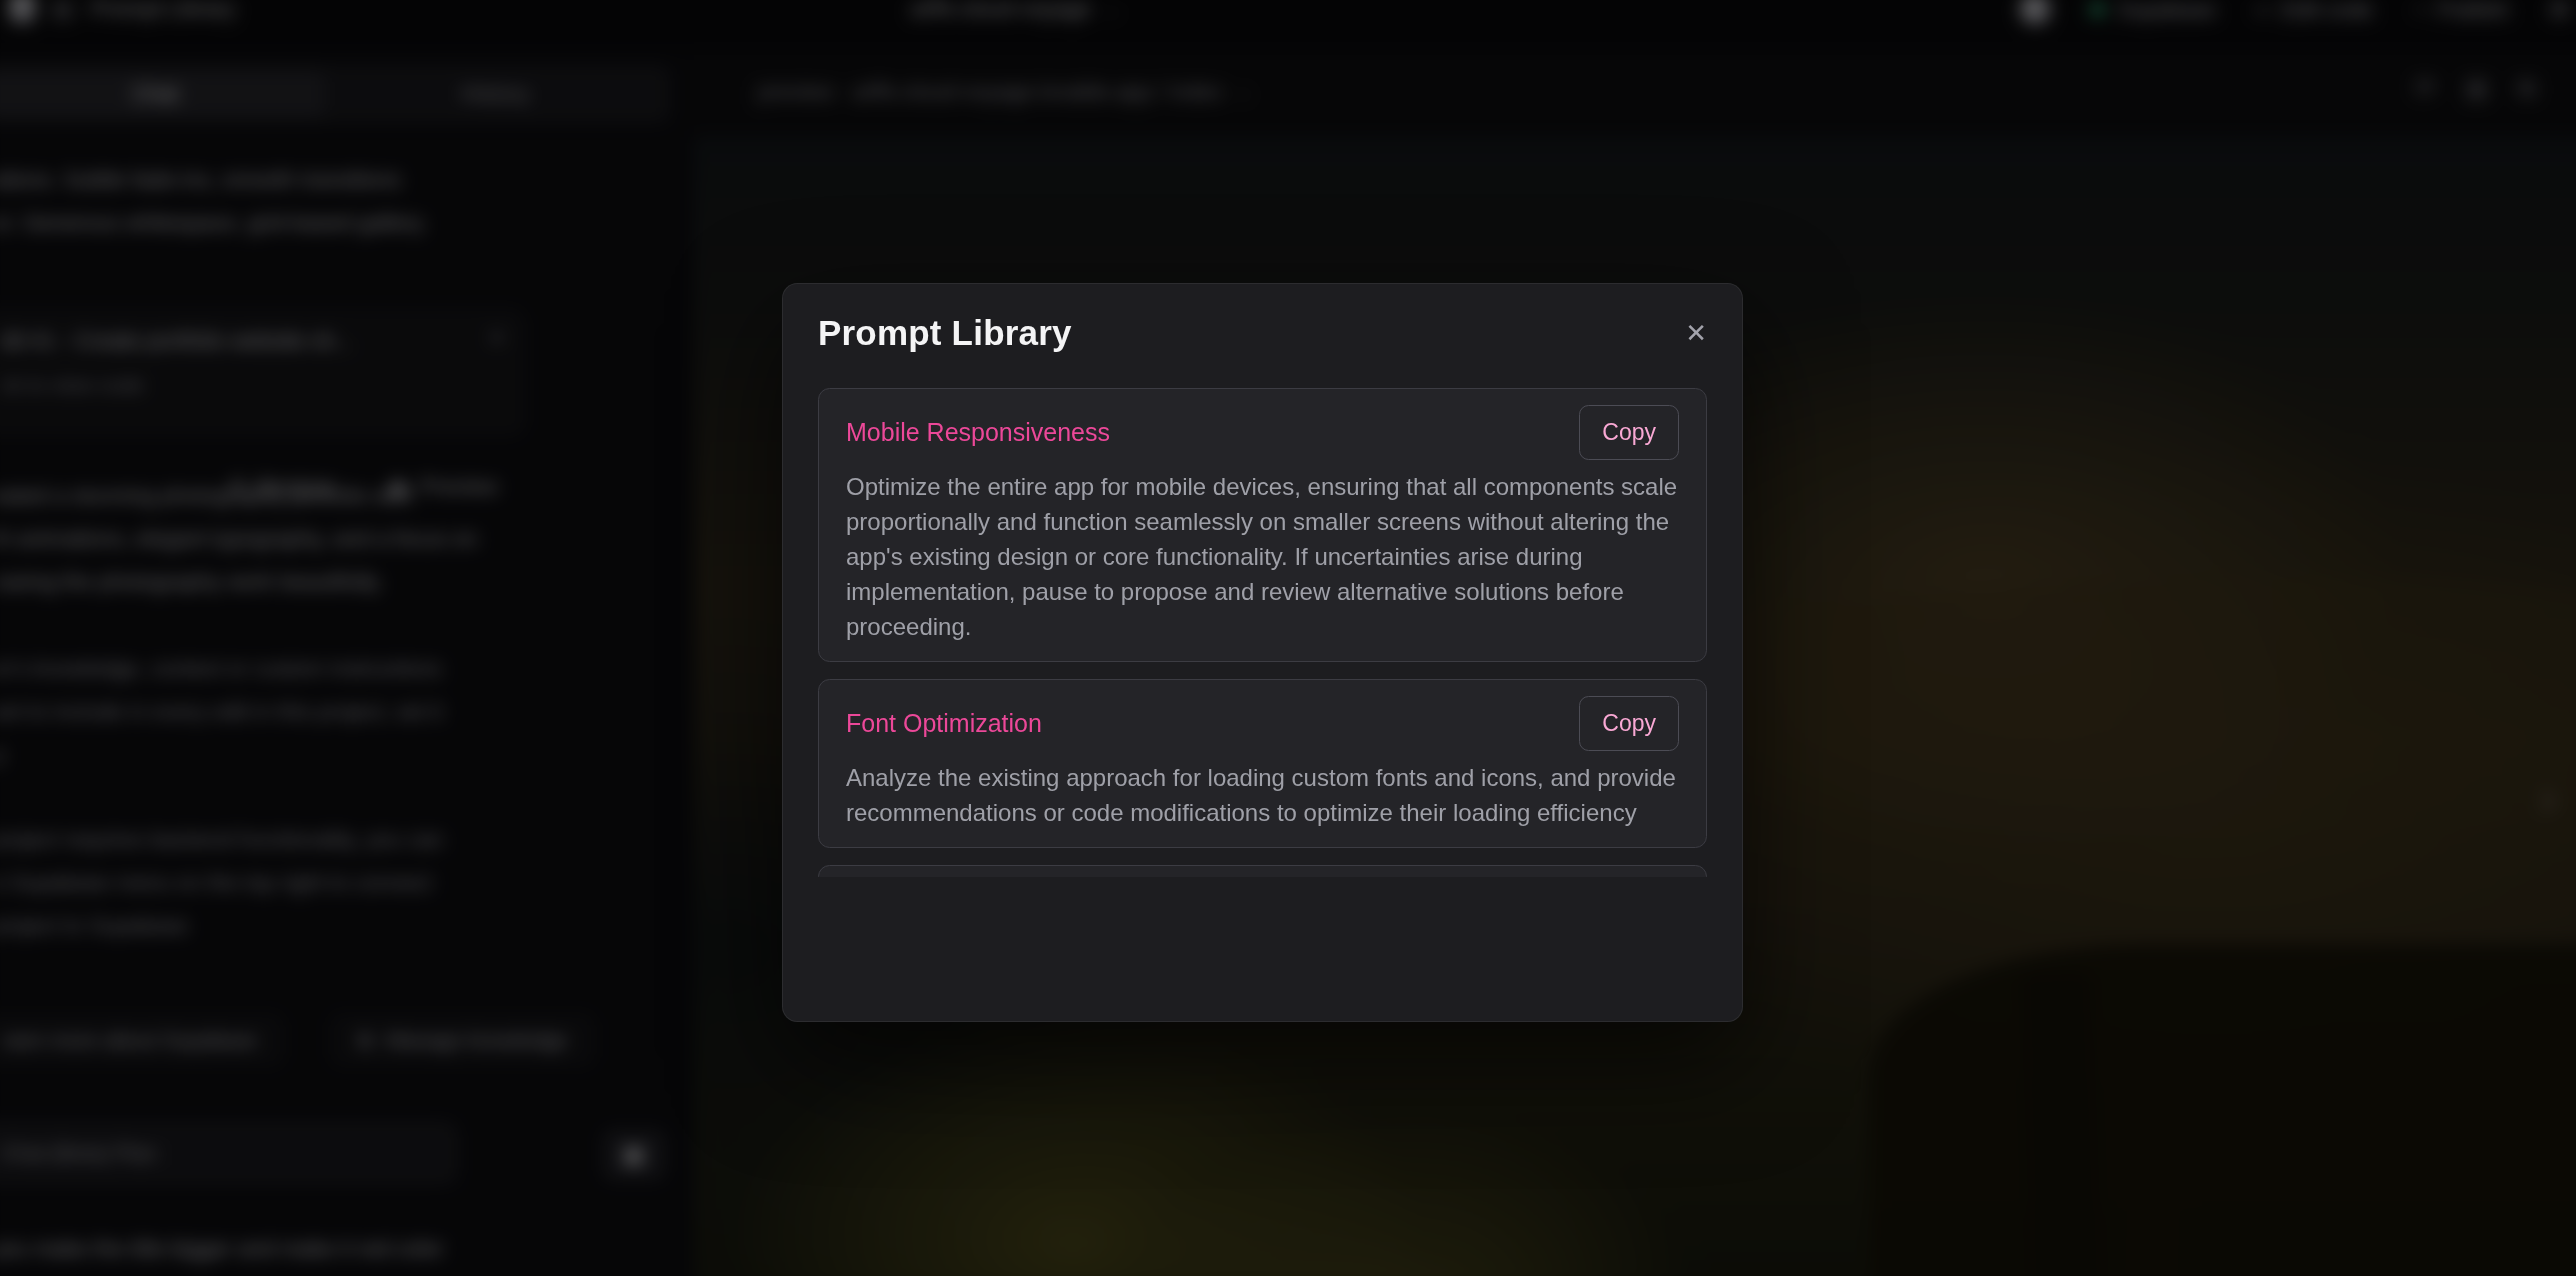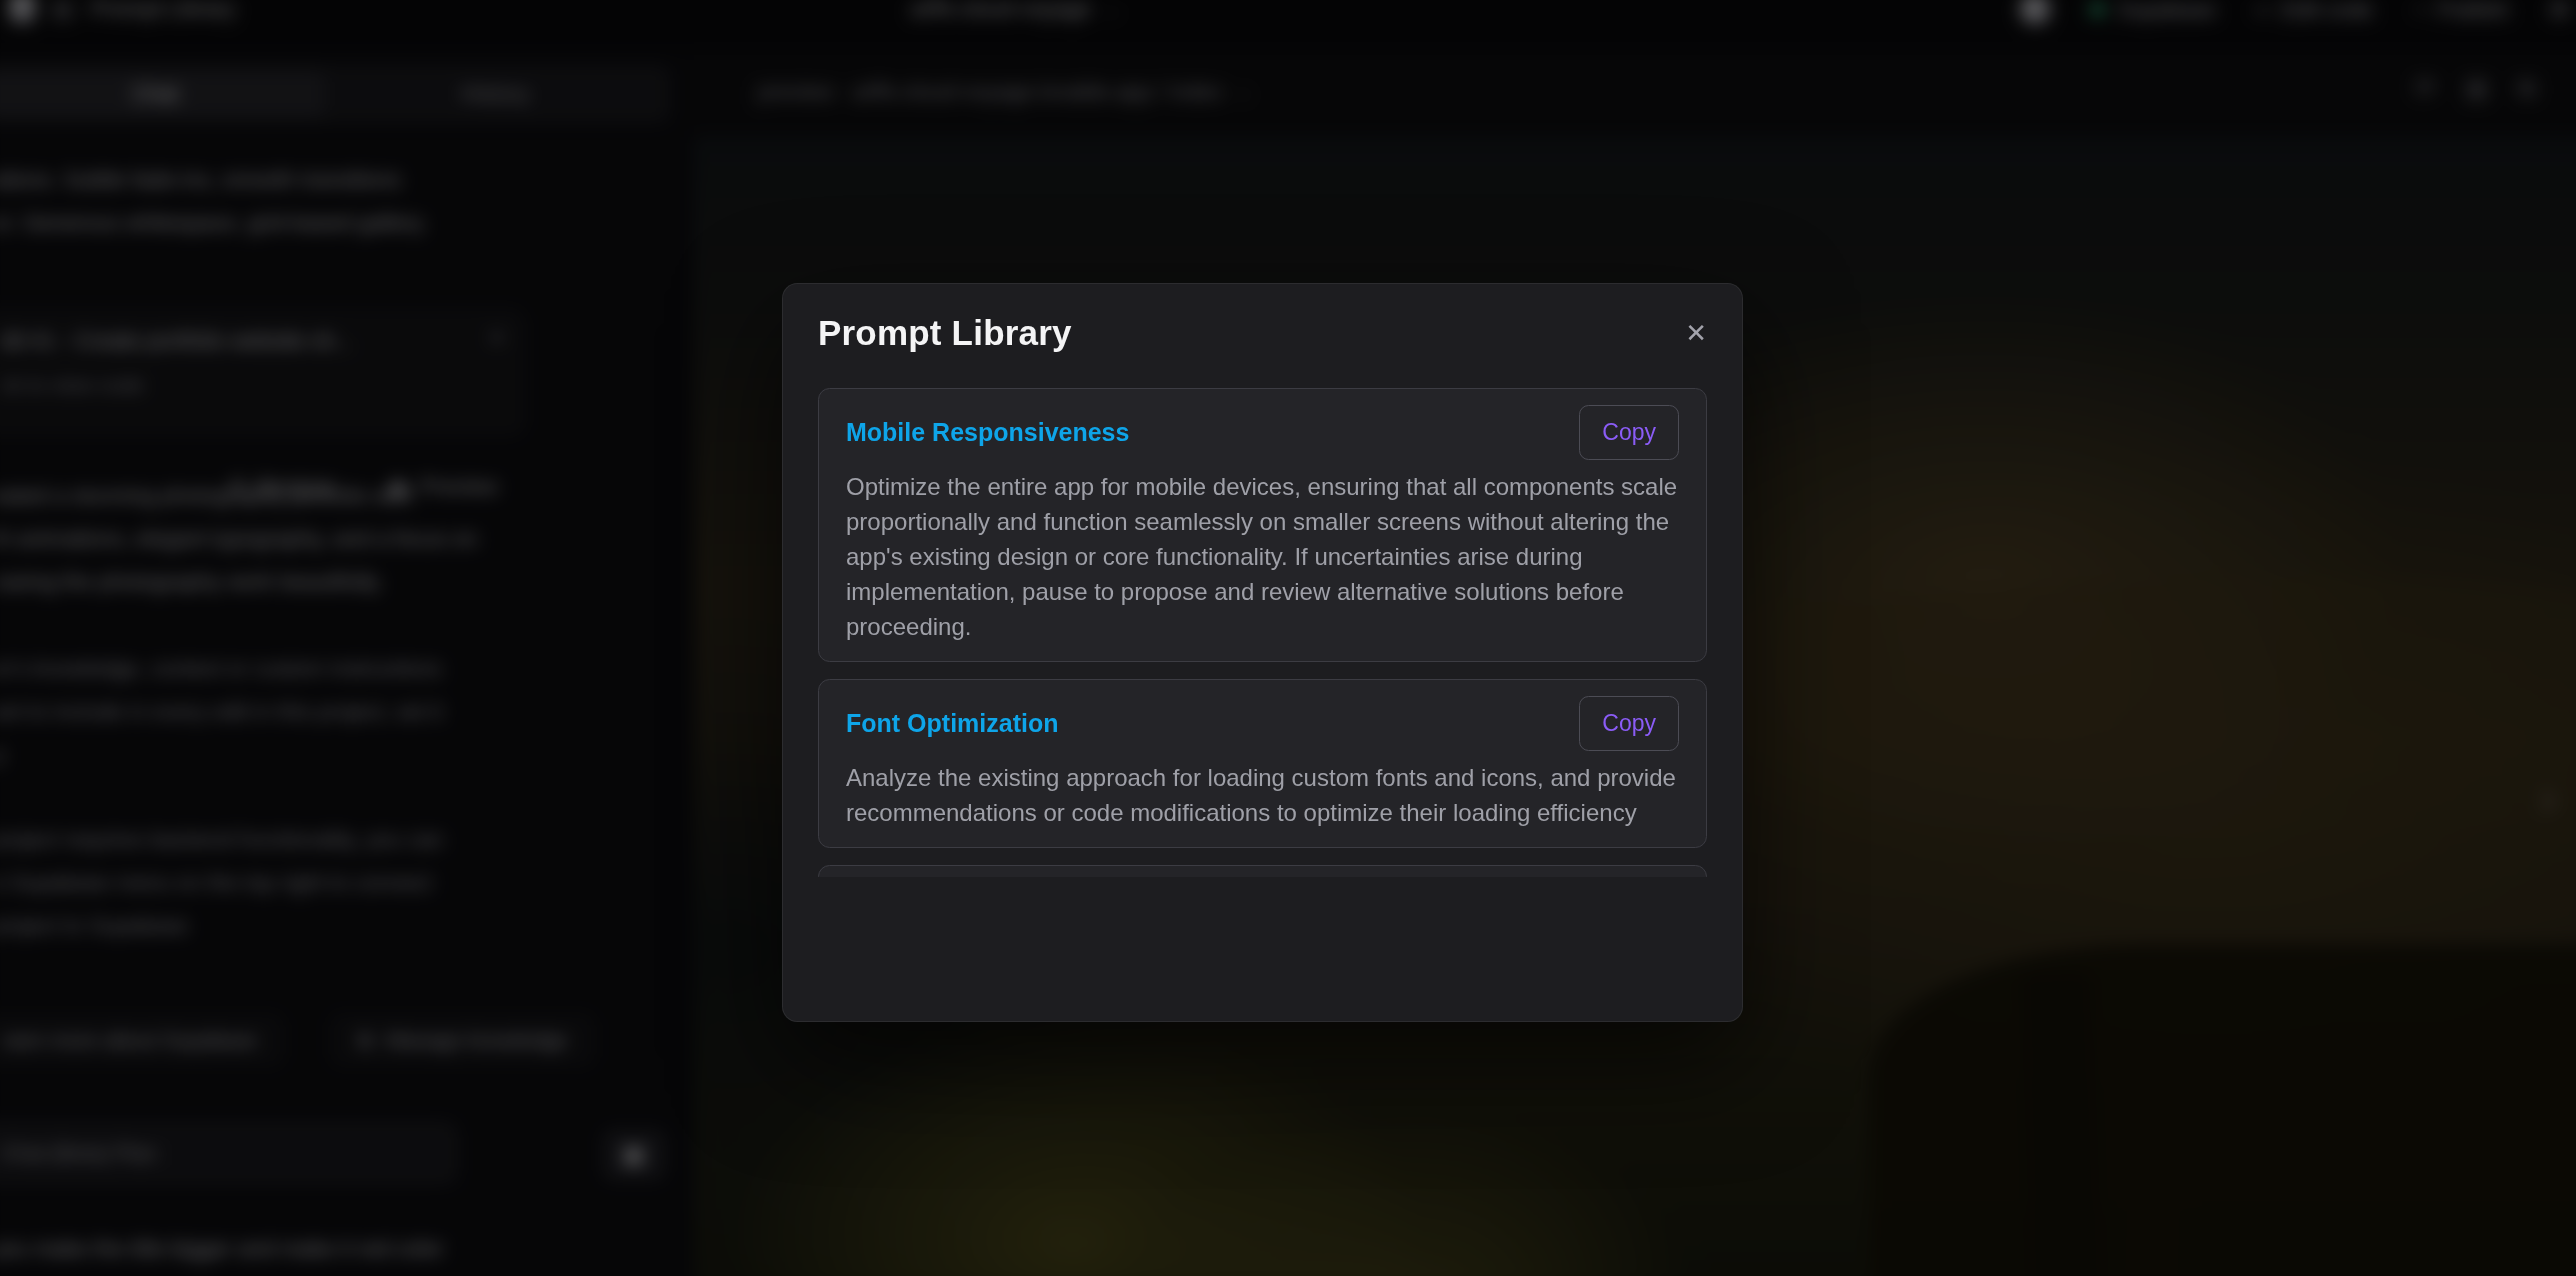--- a/index.html
+++ b/index.html
@@ -63,22 +63,22 @@
   .overlay{position:absolute;inset:0;background:rgba(0,0,0,.52);}
   .modal{position:absolute;left:782px;top:283px;width:961px;height:739px;background:#1d1d20;border:1px solid rgba(255,255,255,.07);border-radius:15.4px;box-shadow:0 39px 106px rgba(0,0,0,.65);padding:29px 35px;}
   .m-head{display:flex;align-items:center;justify-content:space-between;}
   .m-title{color:#f4f4f5;font-size:35px;font-weight:700;letter-spacing:0.2px;}
   .m-close{color:#a2a2ab;font-size:26px;line-height:1;cursor:default;}
   .m-search{margin-top:29px;width:100%;height:69px;background:#1a1a1e;border:1px solid #51515b;border-radius:9.6px;color:#d5d5da;font-size:24px;padding:0 25px;outline:none;}
   .m-search::placeholder{color:#8d8d95;}
   .m-list{margin-top:35px;height:489px;overflow:hidden;display:flex;flex-direction:column;gap:16.4px;}
   .p-card{flex:0 0 auto;background:#242428;border:1px solid #3c3c43;border-radius:11.6px;padding:16.4px 27px 17.3px 27px;}
   .p-head{display:flex;align-items:center;justify-content:space-between;}
-  .p-title{color:#0ea5e9;font-size:25px;font-weight:700;}
-  .copy-btn{height:55px;padding:0 22px;border:1px solid #4c4c55;border-radius:9.6px;background:transparent;color:#8b5cf6;font-size:23px;display:flex;align-items:center;}
+  .p-title{color:#ec4899;font-size:25px;font-weight:400;}
+  .copy-btn{height:55px;padding:0 22px;border:1px solid #4c4c55;border-radius:9.6px;background:transparent;color:#f9a8d4;font-size:23px;display:flex;align-items:center;}
   .p-desc{margin-top:8.7px;color:#9fa0a8;font-size:24px;line-height:35px;}
   .p-stub{flex:0 0 auto;height:58px;background:#242428;border:1px solid #3c3c43;border-radius:11.6px;}
 </style>
 </head>
 <body>
 
 <div class="stage">
 
   <div class="app-blur">
 

